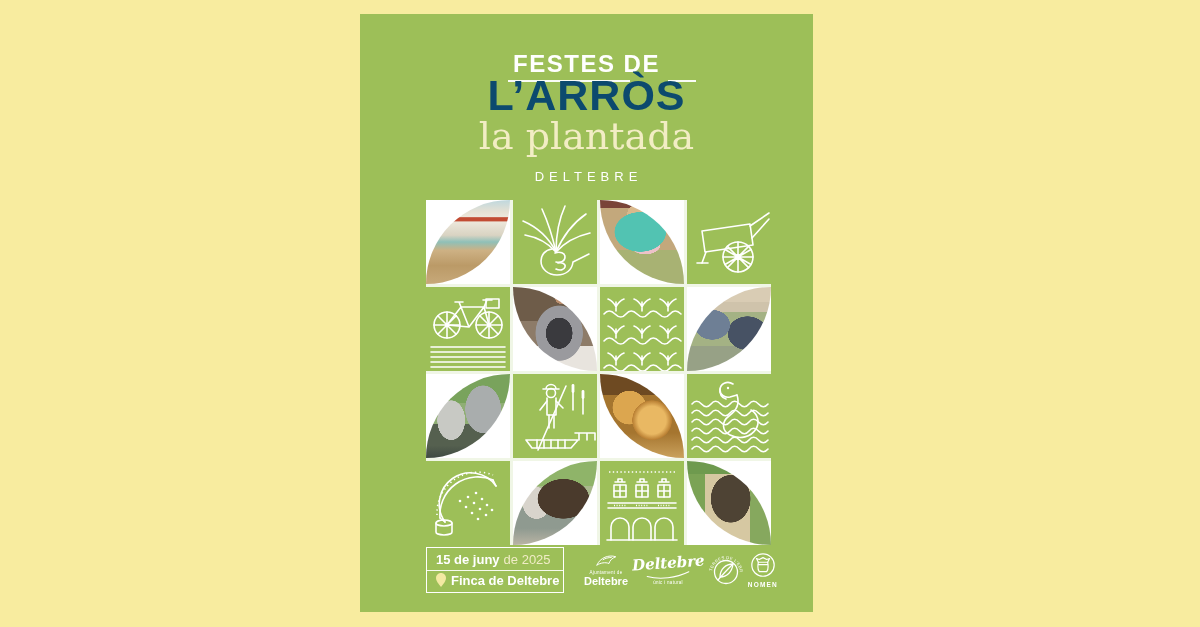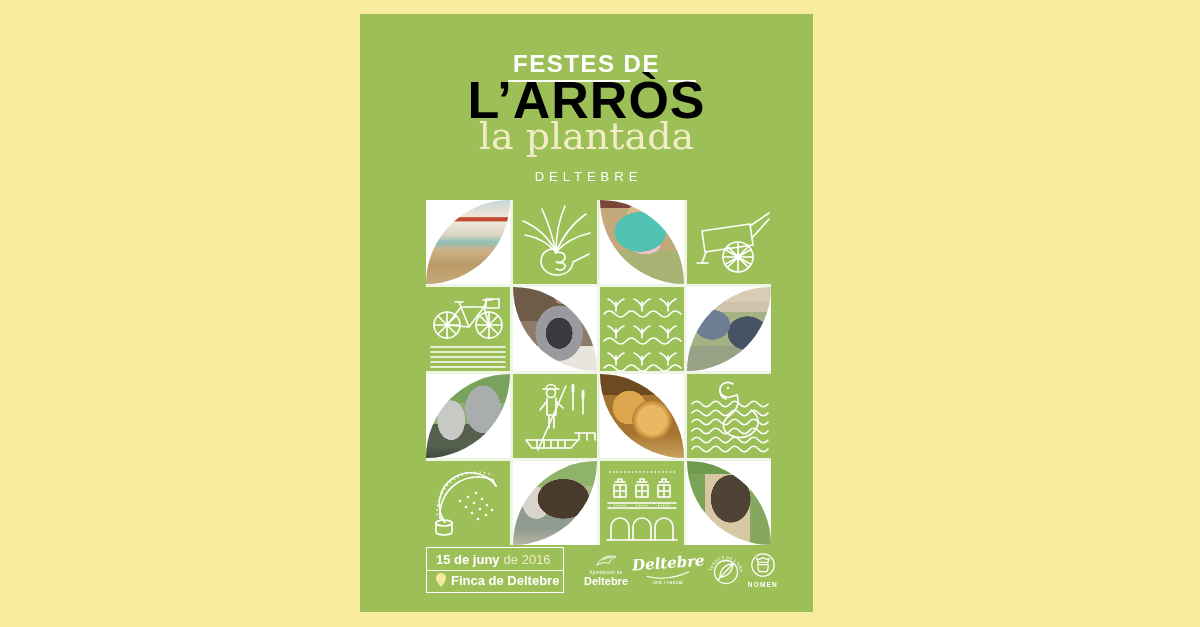--- a/index.html
+++ b/index.html
@@ -6,22 +6,22 @@
   .stage{position:relative;width:1200px;height:627px;background:#f8ec9f;overflow:hidden;
          font-family:"Liberation Sans",sans-serif;}
   .poster{position:absolute;left:360px;top:14px;width:453px;height:598px;background:#9dbf58;}
 
   
   .kicker{position:absolute;top:36px;left:0;width:100%;text-align:center;color:#fff;
           font-weight:700;font-size:24px;letter-spacing:1.5px;}
   .kline{position:absolute;height:1.6px;background:rgba(255,255,255,.95);top:66px;}
   .kline.left{left:148px;width:122px;}
   .kline.right{left:308px;width:28px;}
-  .main-title{position:absolute;top:60px;left:0;width:100%;text-align:center;color:#000000;
-          font-weight:700;font-size:52px;letter-spacing:1px;line-height:1;}
+  .main-title{position:absolute;top:60px;left:0;width:100%;text-align:center;color:#0c4a6e;
+          font-weight:700;font-size:43px;letter-spacing:1px;line-height:1;}
   .script-title{position:absolute;top:102px;left:0;width:100%;text-align:center;color:#f2edc4;
           font-family:"DejaVu Serif",serif;font-size:38px;line-height:1.1;}
   .place{position:absolute;top:155px;left:2px;width:100%;text-align:center;color:#fff;
           font-weight:400;font-size:13px;letter-spacing:5px;}
 
   
   .grid{position:absolute;left:66px;top:186px;display:grid;
         grid-template-columns:repeat(4,84px);grid-template-rows:repeat(4,84px);
         gap:3px;background:rgba(255,255,255,.85);padding:0;}
   .tile{width:84px;height:84px;position:relative;overflow:hidden;}
@@ -264,21 +264,21 @@
 
     <div class="tile t-white">
       <div class="leaf lB photo p8"></div>
     </div>
   </div>
 
   <div class="footer">
     <div class="date-box">
       <div class="date-row first">
         <span>15 de juny</span>
-        <span class="date-rest">de 2016</span>
+        <span class="date-rest">de 2025</span>
       </div>
       <div class="date-row">
         <svg class="pin" width="10" height="14" viewBox="0 0 10 14">
           <path fill="#f3e9a2" d="M5,0 C7.8,0 10,2.2 10,5 C10,8.5 5,14 5,14 C5,14 0,8.5 0,5 C0,2.2 2.2,0 5,0 Z"></path>
         </svg>
         <span>Finca de Deltebre</span>
       </div>
     </div>
 
     <div class="logos">

